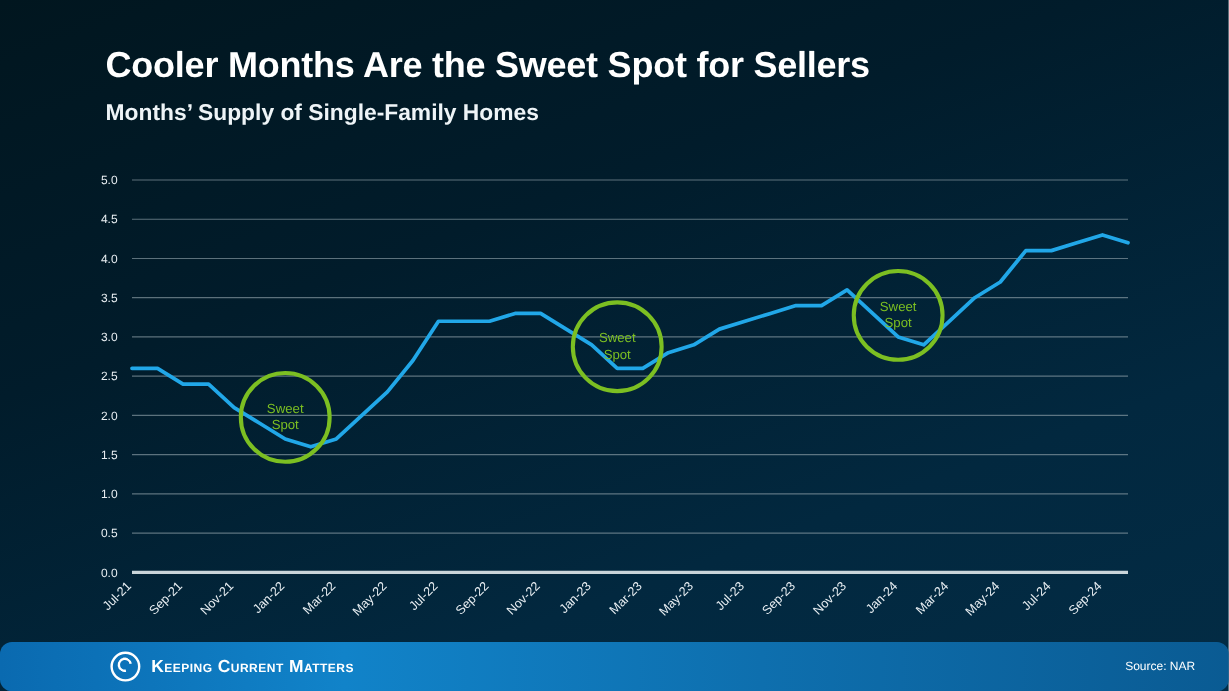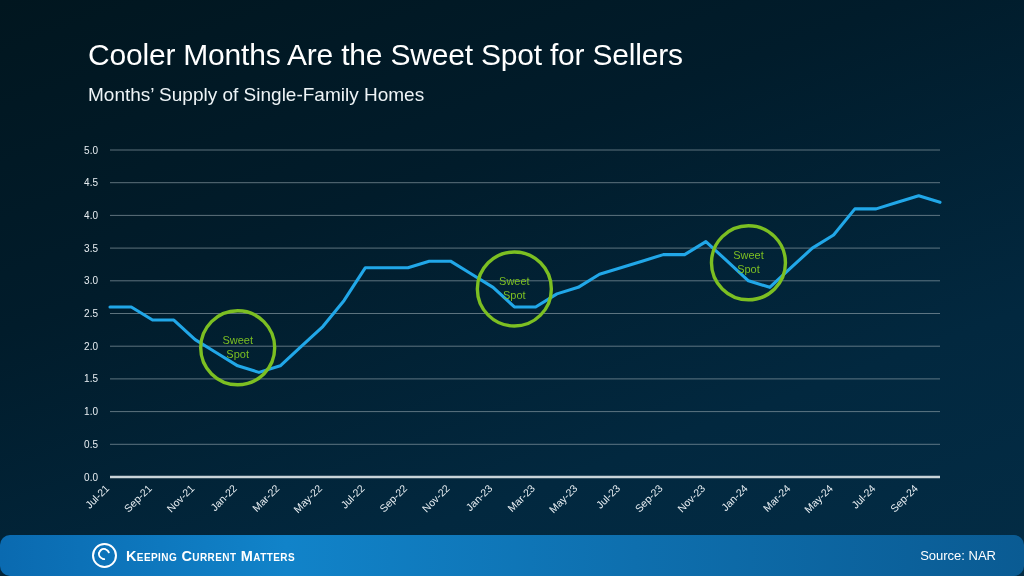--- a/index.html
+++ b/index.html
@@ -8,26 +8,26 @@
     overflow: hidden;
     font-family: "Liberation Sans", sans-serif;
   }
   #slide {
     position: relative;
     width: 1024px; height: 576px;
     background: linear-gradient(160deg, #01161f 0%, #011c2b 35%, #02283f 72%, #032c45 100%);
   }
   #title {
     position: absolute; left: 88px; top: 38px;
-    font-size: 30px; font-weight: normal; color: #ffffff;
+    font-size: 30px; font-weight: bold; color: #ffffff;
     letter-spacing: -0.2px; white-space: nowrap; text-align: right;
   }
   #subtitle {
     position: absolute; left: 88px; top: 84px;
-    font-size: 19px; font-weight: normal; color: #eef4f7;
+    font-size: 19px; font-weight: bold; color: #eef4f7;
     white-space: nowrap;
   }
   #plot-wrap {
     position: absolute; left: 0; top: 0;
     width: 1024px; height: 576px;
   }
   svg#chart { display: block; }
   .ylabel { fill: #e8eef2; font-size: 10px; font-family: "Liberation Sans", sans-serif; }
   .xlabel { fill: #e8eef2; font-size: 10.5px; font-family: "Liberation Sans", sans-serif; }
   .gridline { stroke: #95a6ae; stroke-width: 1; opacity: .62; }
@@ -61,21 +61,21 @@
     border: 2.2px solid #ffffff; border-right-color: transparent;
     transform: rotate(35deg);
   }
   #brand-text {
     color: #ffffff; font-size: 14.5px; font-variant: small-caps;
     letter-spacing: .4px; font-weight: bold; white-space: nowrap;
   }
   #source {
     position: absolute; right: 28px; top: 0; height: 41px;
     display: flex; align-items: center;
-    color: #ffffff; font-size: 13px; white-space: nowrap;
+    color: #ffffff; font-size: 10px; white-space: nowrap;
   }
 </style>
 </head>
 <body>
 
 <div id="slide">
 
   <div id="title">Cooler Months Are the Sweet Spot for Sellers</div>
   <div id="subtitle">Months’ Supply of Single-Family Homes</div>
 

